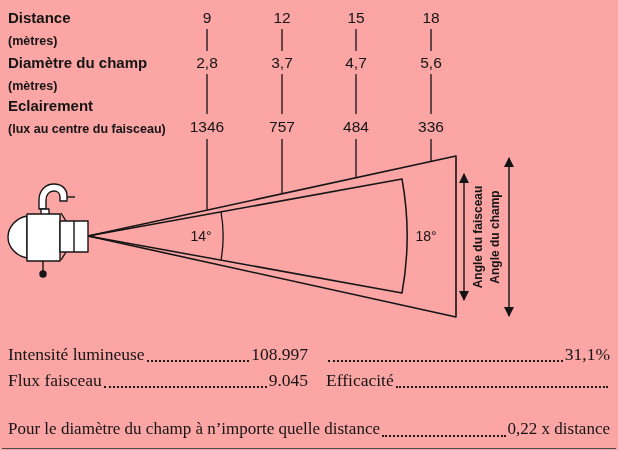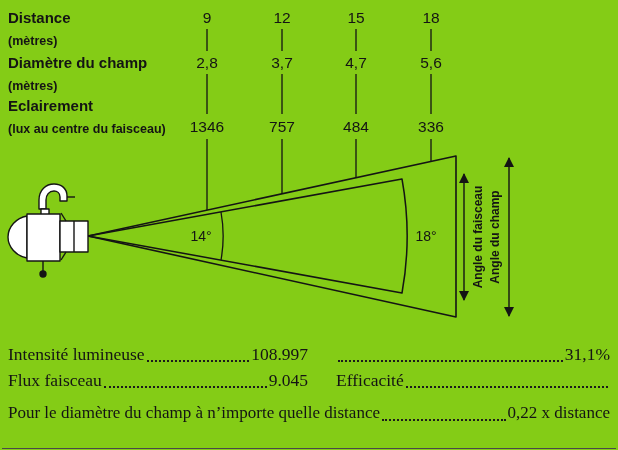--- a/index.html
+++ b/index.html
@@ -1,39 +1,39 @@
 <!DOCTYPE html>
 <html><head>
 <meta charset="utf-8">
 <style>
   * { margin:0; padding:0; box-sizing:border-box; }
   html,body { background:#ffffff; }
   body { font-family:"Liberation Serif", serif; }
   .sheet {
     position:relative; width:618px; height:450px;
-    background:#84cc16; color:#141414; overflow:hidden;
+    background:#fca5a5; color:#141414; overflow:hidden;
   }
   .diagram-svg { position:absolute; top:0; left:0; display:block; }
 
   
   .t-lbl { font:700 15px "Liberation Sans", sans-serif; fill:#141414; }
   .t-sub { font:700 12.5px "Liberation Sans", sans-serif; fill:#141414; }
   .t-val { font:400 15.5px "Liberation Sans", sans-serif; fill:#141414; }
   .t-ang { font:400 14px "Liberation Sans", sans-serif; fill:#141414; }
   .t-rot { font:700 12px "Liberation Sans", sans-serif; fill:#141414; }
 
   
   .stats { position:absolute; left:8px; right:8px; top:341px; }
-  .stat-grid { display:flex; gap:28px;justify-content:space-between; }
+  .stat-grid { display:flex; gap:18px;justify-content:space-between; }
   .stat-col-left { width:300px; flex:0 0 auto; }
   .stat-col-right { flex:1 1 auto; }
   .line { display:flex; align-items:flex-end; font-size:17.5px; line-height:26px; }
   .leader { flex:1 1 auto; min-width:12px; border-bottom:2px dotted #1b1b1b; margin:0 2px 5px; }
   .value { white-space:nowrap; }
-  .formulas { margin-top:8px; }
+  .formulas { margin-top:24px; }
   .formulas .line { font-size:17px; line-height:24.5px; }
   .bottom-rule { position:absolute; left:2px; right:2px; bottom:1px; border-top:1.5px solid #4a4a4a; }
 </style>
 </head>
 <body>
 
 <div class="sheet">
 
   <svg class="diagram-svg" width="618" height="338" viewBox="0 0 618 338">
     <defs>

